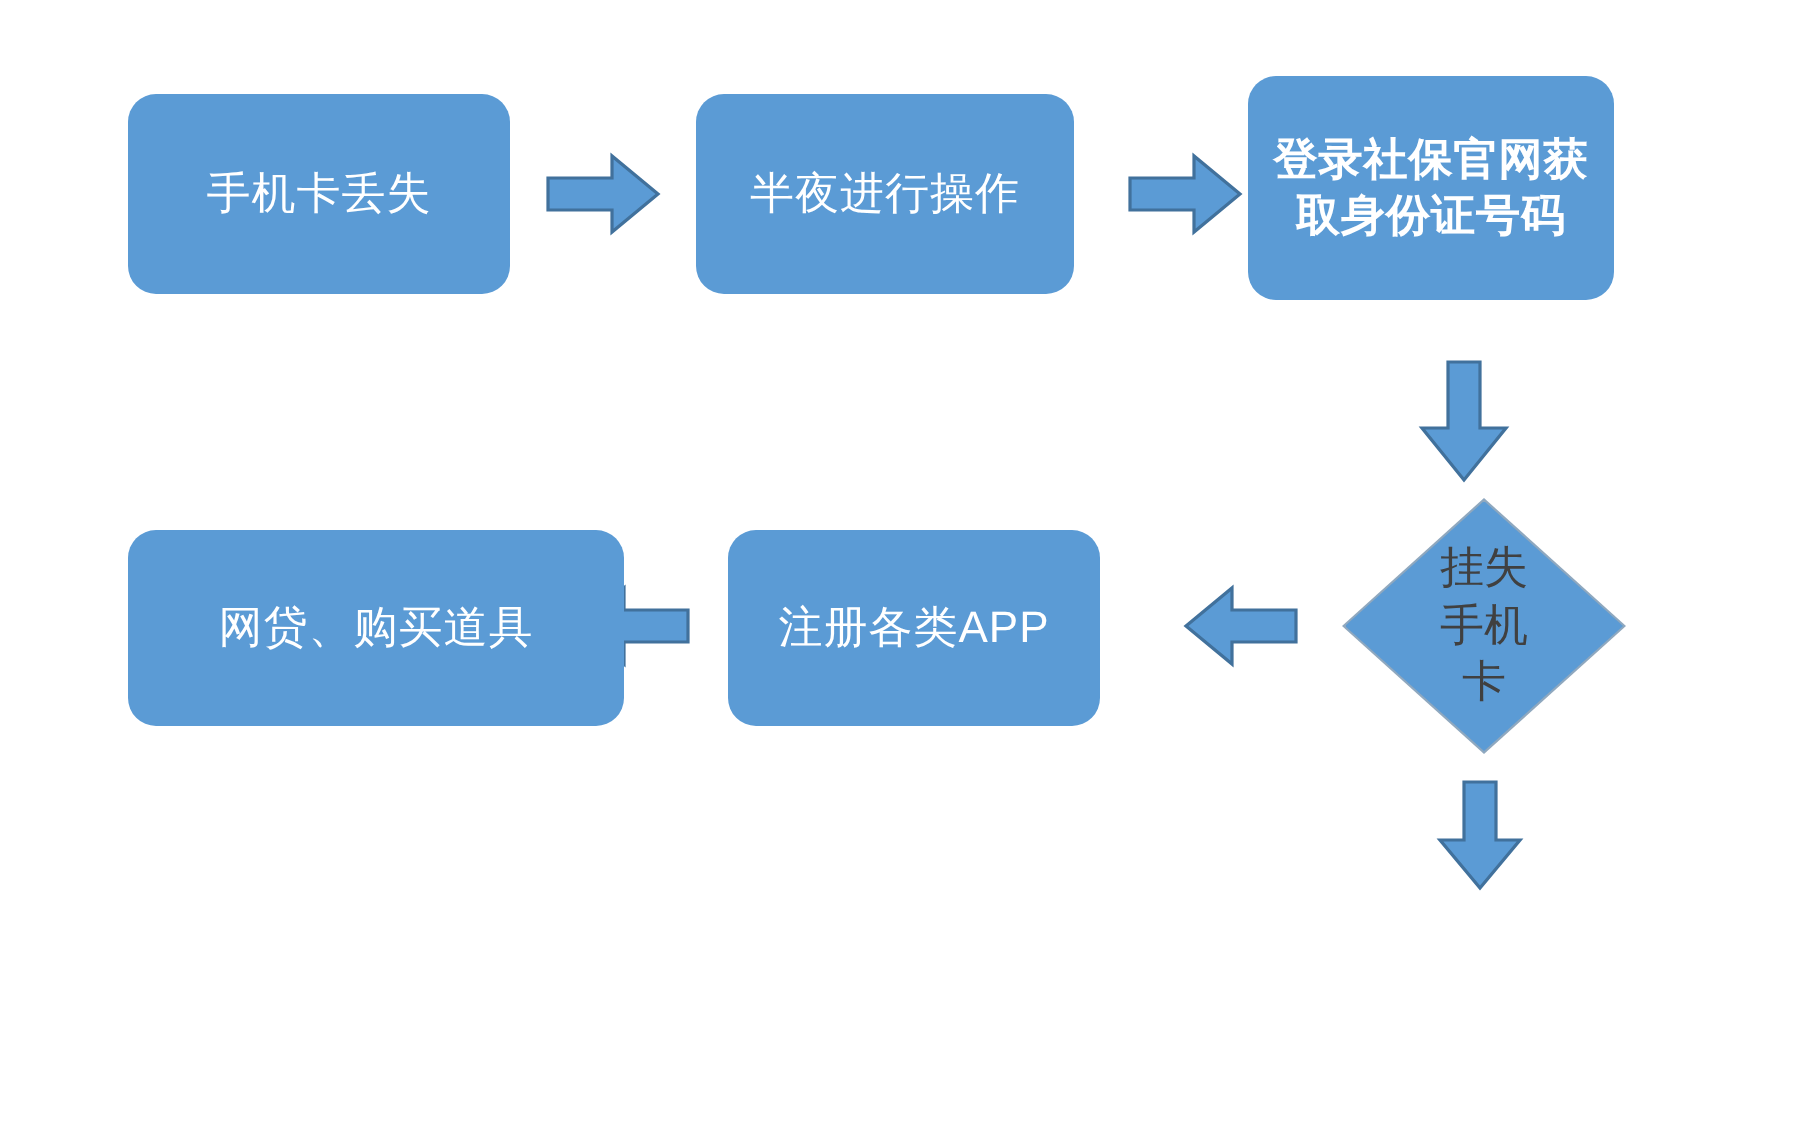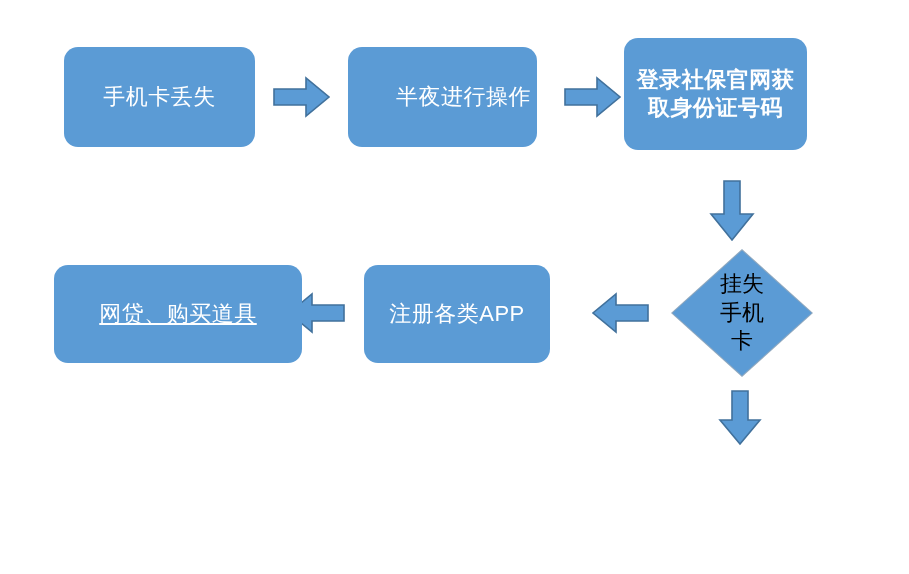--- a/index.html
+++ b/index.html
@@ -51,21 +51,21 @@
     align-items: center;
     justify-content: center;
   }
   .diamond-outline {
     position: absolute;
     background: #8FA8BF;
     clip-path: polygon(50% 0%, 100% 50%, 50% 100%, 0% 50%);
   }
   .diamond .label {
     position: relative;
-    color: #000000;
+    color: #404040;
     font-size: 22px;
     line-height: 1.3;
     text-align: center;
     white-space: pre-line;
     z-index: 2;
   }
   
   .arrow {
     position: absolute;
   }
@@ -82,21 +82,21 @@
   <div class="node rounded" style="left:64px; top:47px; width:191px; height:100px;">
     <span class="label">手机卡丢失</span>
   </div>
 
   <div class="arrow" style="left:273px; top:76px; width:58px; height:42px;">
     <svg width="58" height="42" viewBox="0 0 58 42">
       <polygon points="1,13 33,13 33,2 56,21 33,40 33,29 1,29" fill="#5B9BD5" stroke="#41719C" stroke-width="1.6" stroke-linejoin="miter"></polygon>
     </svg>
   </div>
 
-  <div class="node rounded" style="left:348px; top:47px; width:189px; height:100px;text-align:right;">
+  <div class="node rounded" style="left:348px; top:47px; width:189px; height:100px;">
     <span class="label">半夜进行操作</span>
   </div>
 
   <div class="arrow" style="left:564px; top:76px; width:58px; height:42px;">
     <svg width="58" height="42" viewBox="0 0 58 42">
       <polygon points="1,13 33,13 33,2 56,21 33,40 33,29 1,29" fill="#5B9BD5" stroke="#41719C" stroke-width="1.6" stroke-linejoin="miter"></polygon>
     </svg>
   </div>
 
   <div class="node rounded" style="left:624px; top:38px; width:183px; height:112px;font-weight:bold;">
@@ -125,21 +125,21 @@
   <div class="node rounded" style="left:364px; top:265px; width:186px; height:98px;text-align:center;">
     <span class="label">注册各类APP</span>
   </div>
 
   <div class="arrow" style="left:288px; top:292px; width:58px; height:42px;">
     <svg width="58" height="42" viewBox="0 0 58 42">
       <polygon points="56,13 24,13 24,2 1,21 24,40 24,29 56,29" fill="#5B9BD5" stroke="#41719C" stroke-width="1.6" stroke-linejoin="miter"></polygon>
     </svg>
   </div>
 
-  <div class="node rounded" style="left:54px; top:265px; width:248px; height:98px;text-decoration:underline;">
+  <div class="node rounded" style="left:64px; top:265px; width:248px; height:98px;">
     <span class="label">网贷、购买道具</span>
   </div>
 
   <div class="arrow" style="left:718px; top:390px; width:48px; height:56px;">
     <svg width="48" height="56" viewBox="0 0 48 56">
       <polygon points="14,1 30,1 30,30 42,30 22,54 2,30 14,30" fill="#5B9BD5" stroke="#41719C" stroke-width="1.6" stroke-linejoin="miter"></polygon>
     </svg>
   </div>
 
 

